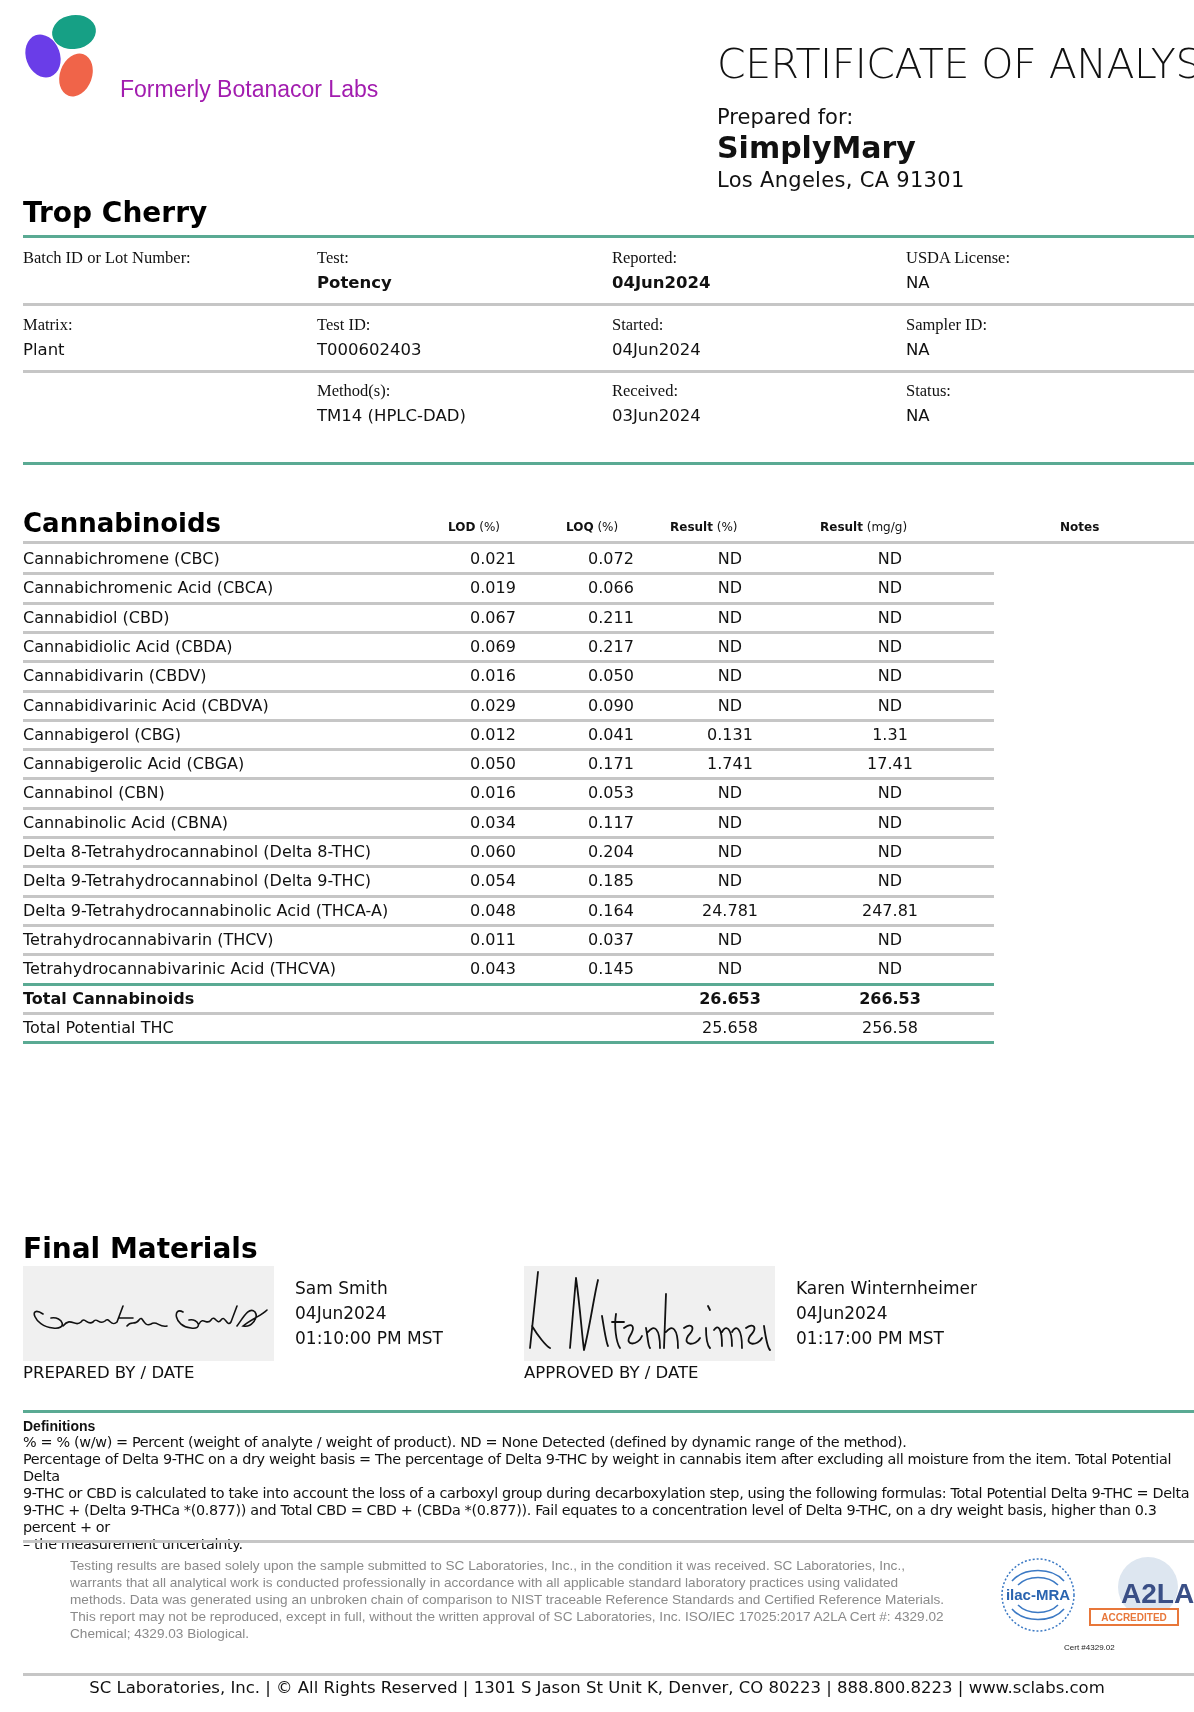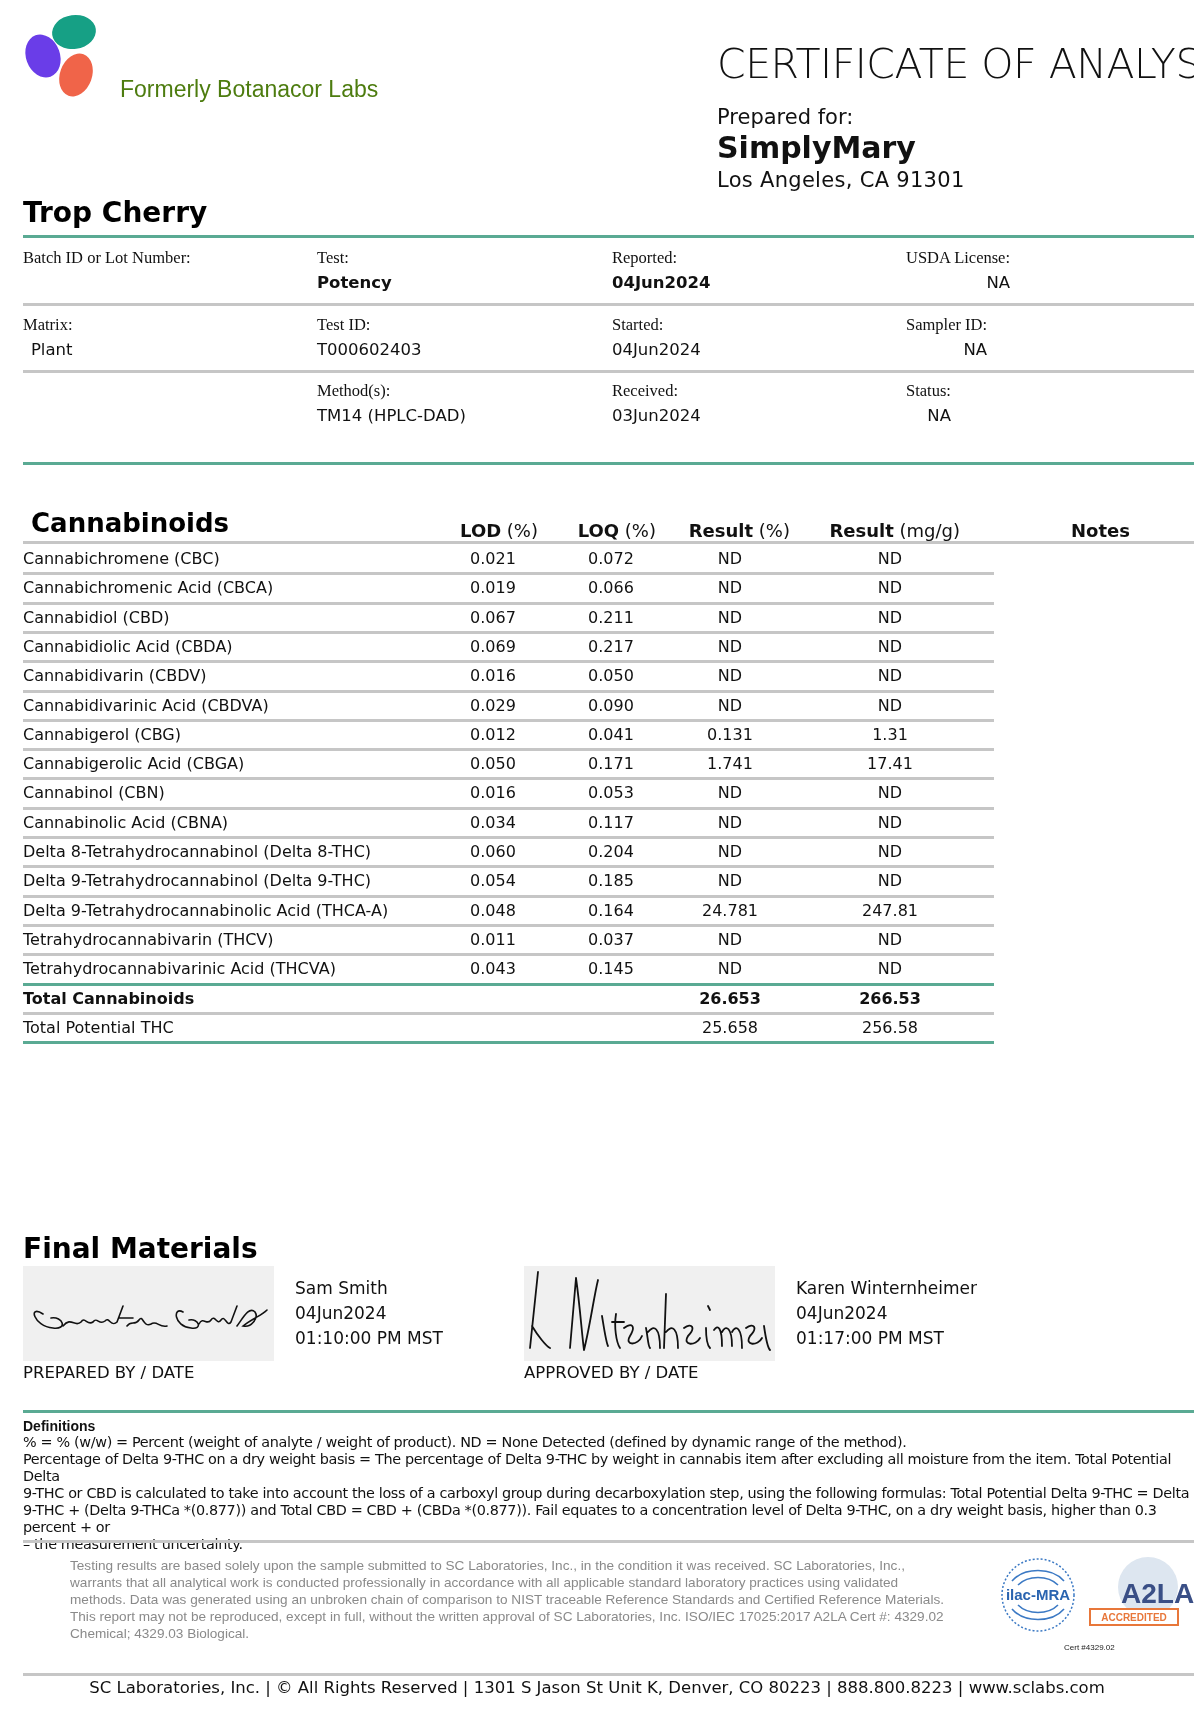--- a/index.html
+++ b/index.html
@@ -8,42 +8,42 @@
 
   .abs { position: absolute; }
 
   
   .logo { left: 24px; top: 10px; width: 360px; height: 100px; }
   .logo-blobs { position: absolute; left: 0; top: 0; width: 80px; height: 90px; }
   .logo-title { position: absolute; left: 94px; top: 10px; font-family: "Liberation Sans", sans-serif; font-size: 54px; color: #1a1838; letter-spacing: -1px; line-height: 60px; white-space: nowrap; }
   .logo-title .bold { font-weight: 900; }
   .logo-title .reg { font-weight: 400; }
   .logo-title sup { font-size: 14px; vertical-align: top; position: relative; top: 4px; }
-  .logo-sub { position: absolute; left: 96px; top: 66px; font-family: "Liberation Sans", sans-serif; font-size: 23px; color: #4d7c0f; white-space: nowrap; }
+  .logo-sub { position: absolute; left: 96px; top: 66px; font-family: "Liberation Sans", sans-serif; font-size: 23px; color: #a21caf; white-space: nowrap; }
 
   
   .coa-title { left: 717px; top: 40px; font-size: 41px; font-weight: 300; color: #111; white-space: nowrap; letter-spacing: -0.5px; font-family: "DejaVu Sans", sans-serif; }
   .prep-label { left: 717px; top: 105px; font-size: 21px; color: #111; }
   .client-name { left: 717px; top: 130px; font-size: 30px; font-weight: bold; color: #111; }
   .client-addr { left: 717px; top: 168px; font-size: 21px; color: #111; letter-spacing: 0.3px; }
 
   .product-name { left: 23px; top: 196px; font-size: 28px; font-weight: bold; color: #000; }
 
   .rule-green { position: absolute; left: 23px; right: 0; height: 3px; background: #5aaa93; }
   .rule-grey { position: absolute; left: 23px; right: 0; height: 3px; background: #c6c6c6; }
 
   
   .info-cell { position: absolute; font-size: 16.5px; line-height: 25px; color: #111; }
   .info-cell .lbl { display: block; font-family: Liberation Serif, serif; }
-  .info-cell .val { display: block; text-align: right; }
+  .info-cell .val { display: block; }
   .info-cell .val.bold { font-weight: bold; }
 
   
-  .section-title { left: 23px; top: 508px; font-size: 26px; font-weight: bold; color: #000; margin-left: 8px; }
-  .th { position: absolute; top: 520px; font-size: 18px; color: #111; text-align: right; white-space: nowrap; }
+  .section-title { left: 23px; top: 508px; font-size: 26px; font-weight: bold; color: #000; }
+  .th { position: absolute; top: 520px; font-size: 12px; color: #111; text-align: left; white-space: nowrap; }
   .th b { font-weight: bold; }
 
   .row { position: absolute; left: 23px; width: 971px; height: 29.2px; }
   .row .cell { position: absolute; top: 4px; font-size: 16px; color: #111; white-space: nowrap; }
   .row .name { left: 0; }
   .row .num { text-align: center; width: 90px; }
   .row-sep { position: absolute; left: 23px; width: 971px; height: 3px; background: #c6c6c6; }
   .row-sep.green { background: #5aaa93; }
   .row.bold .cell { font-weight: bold; }
 

